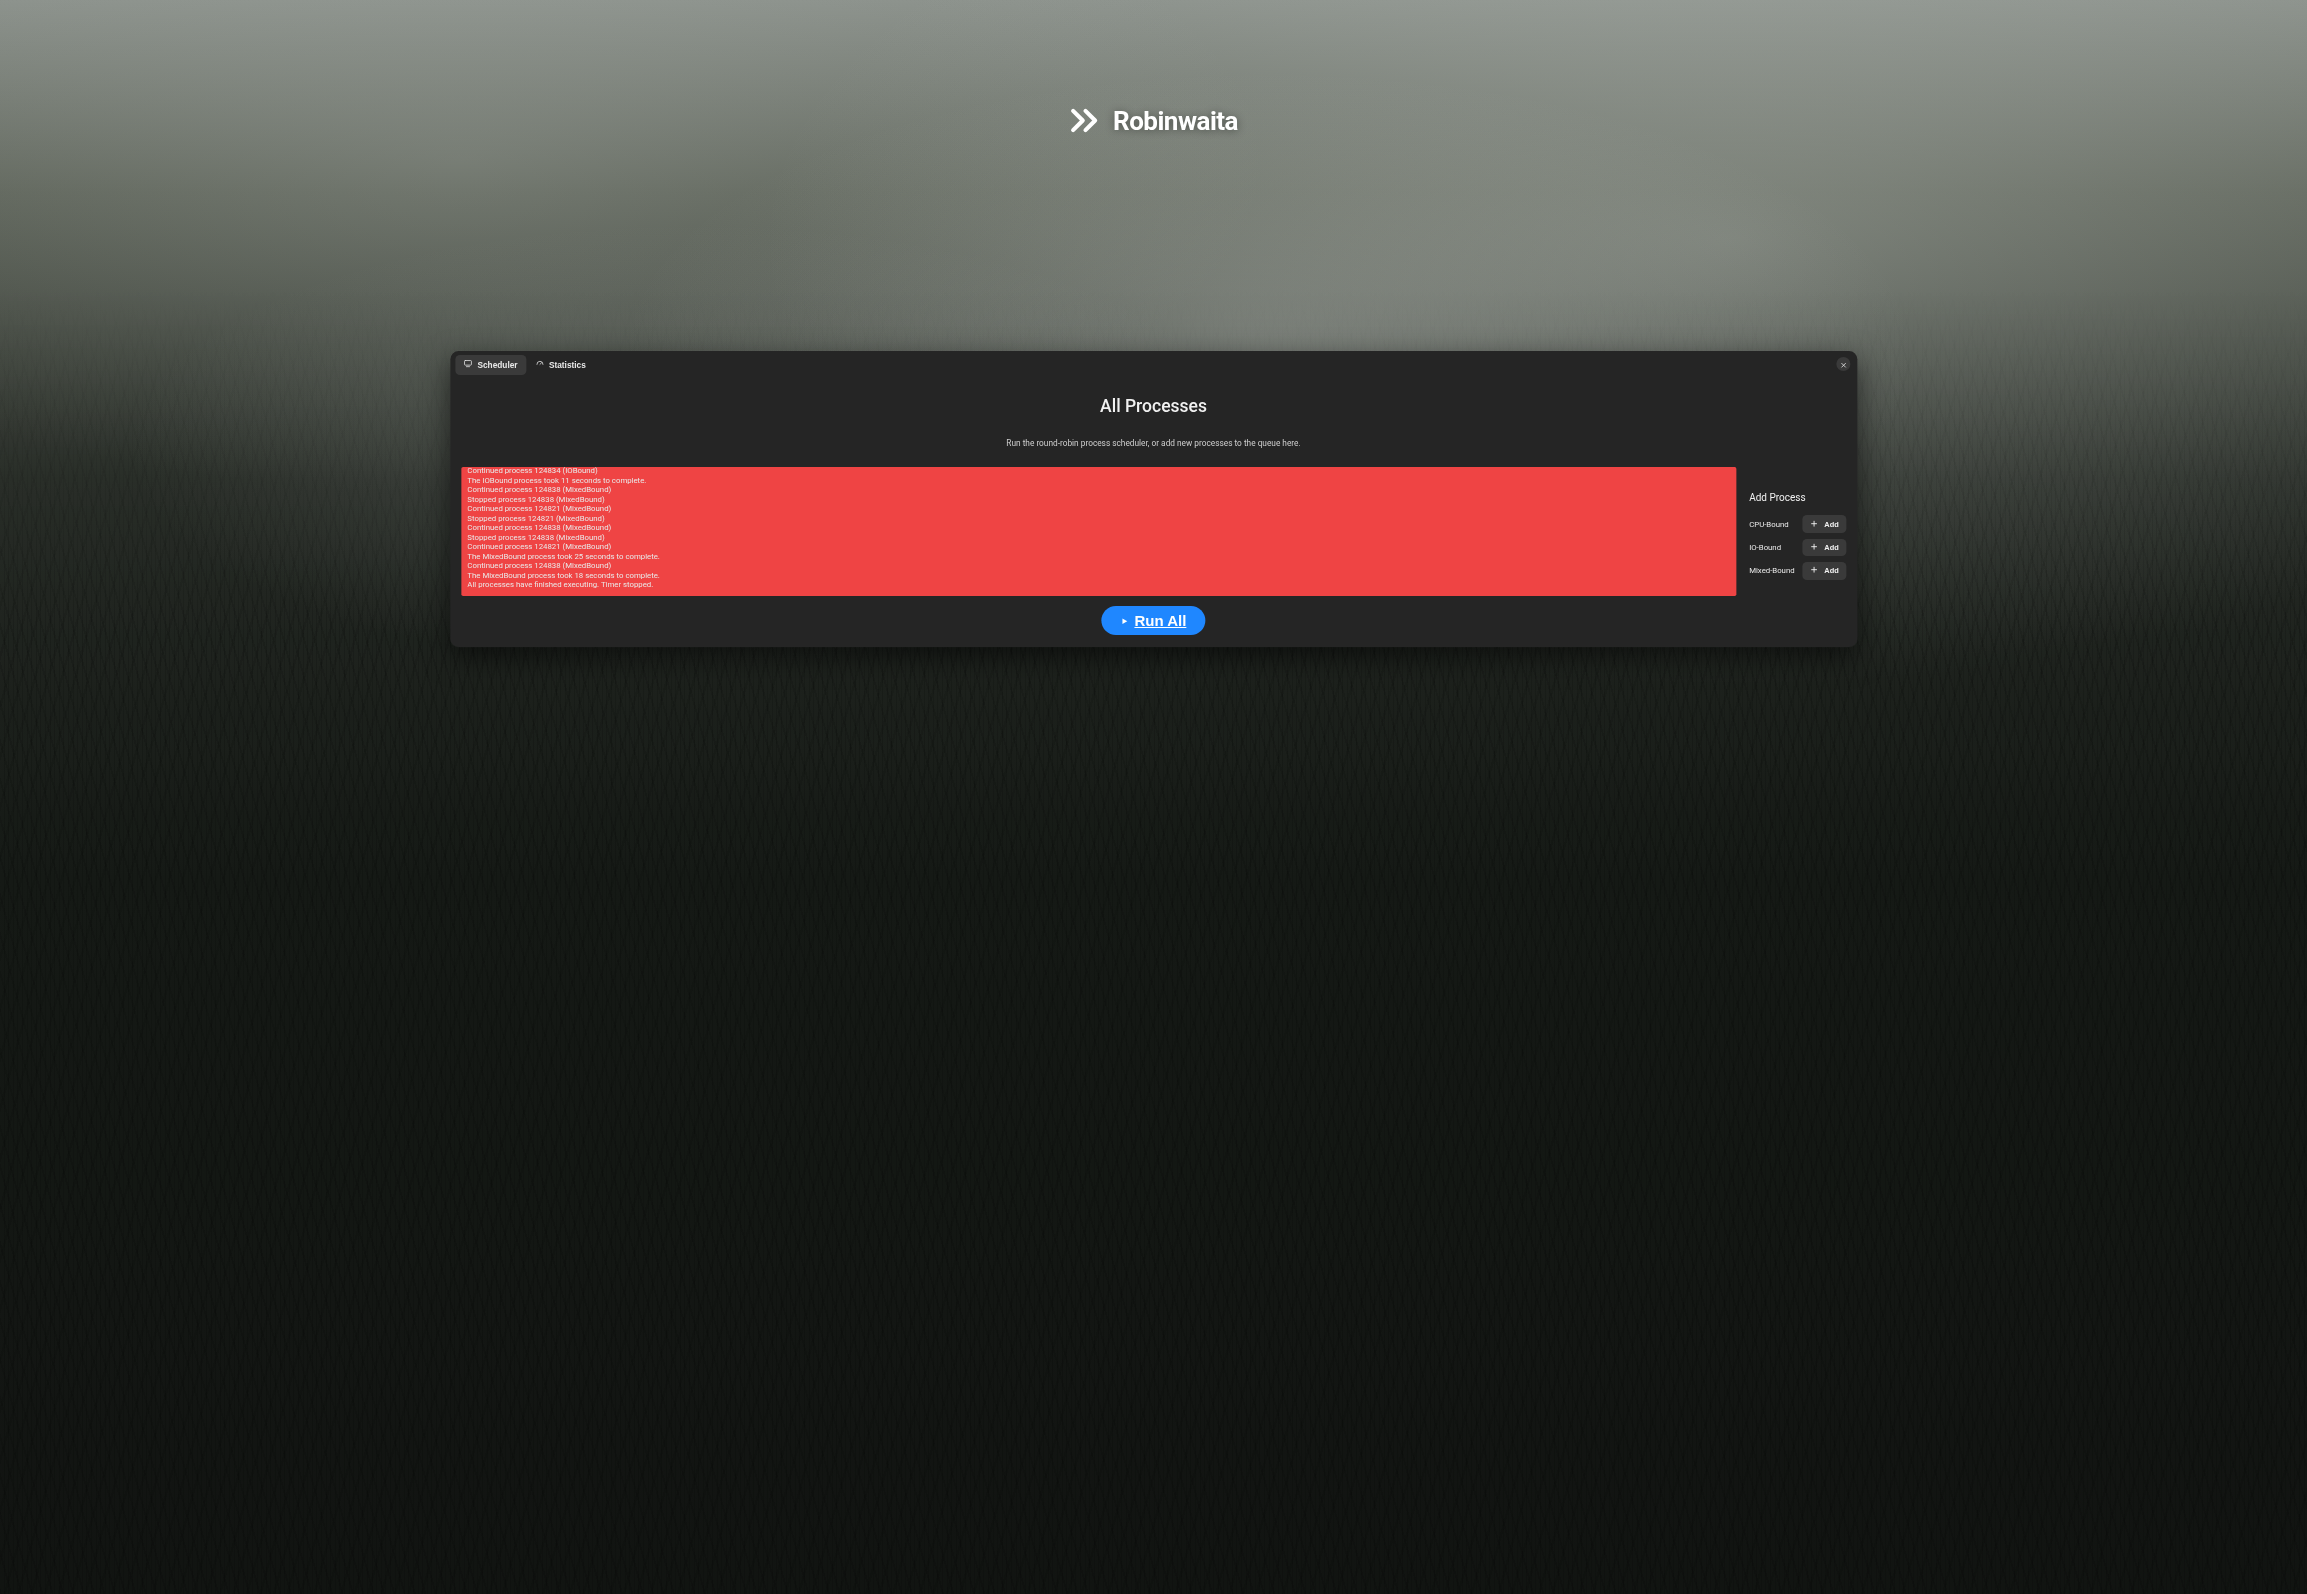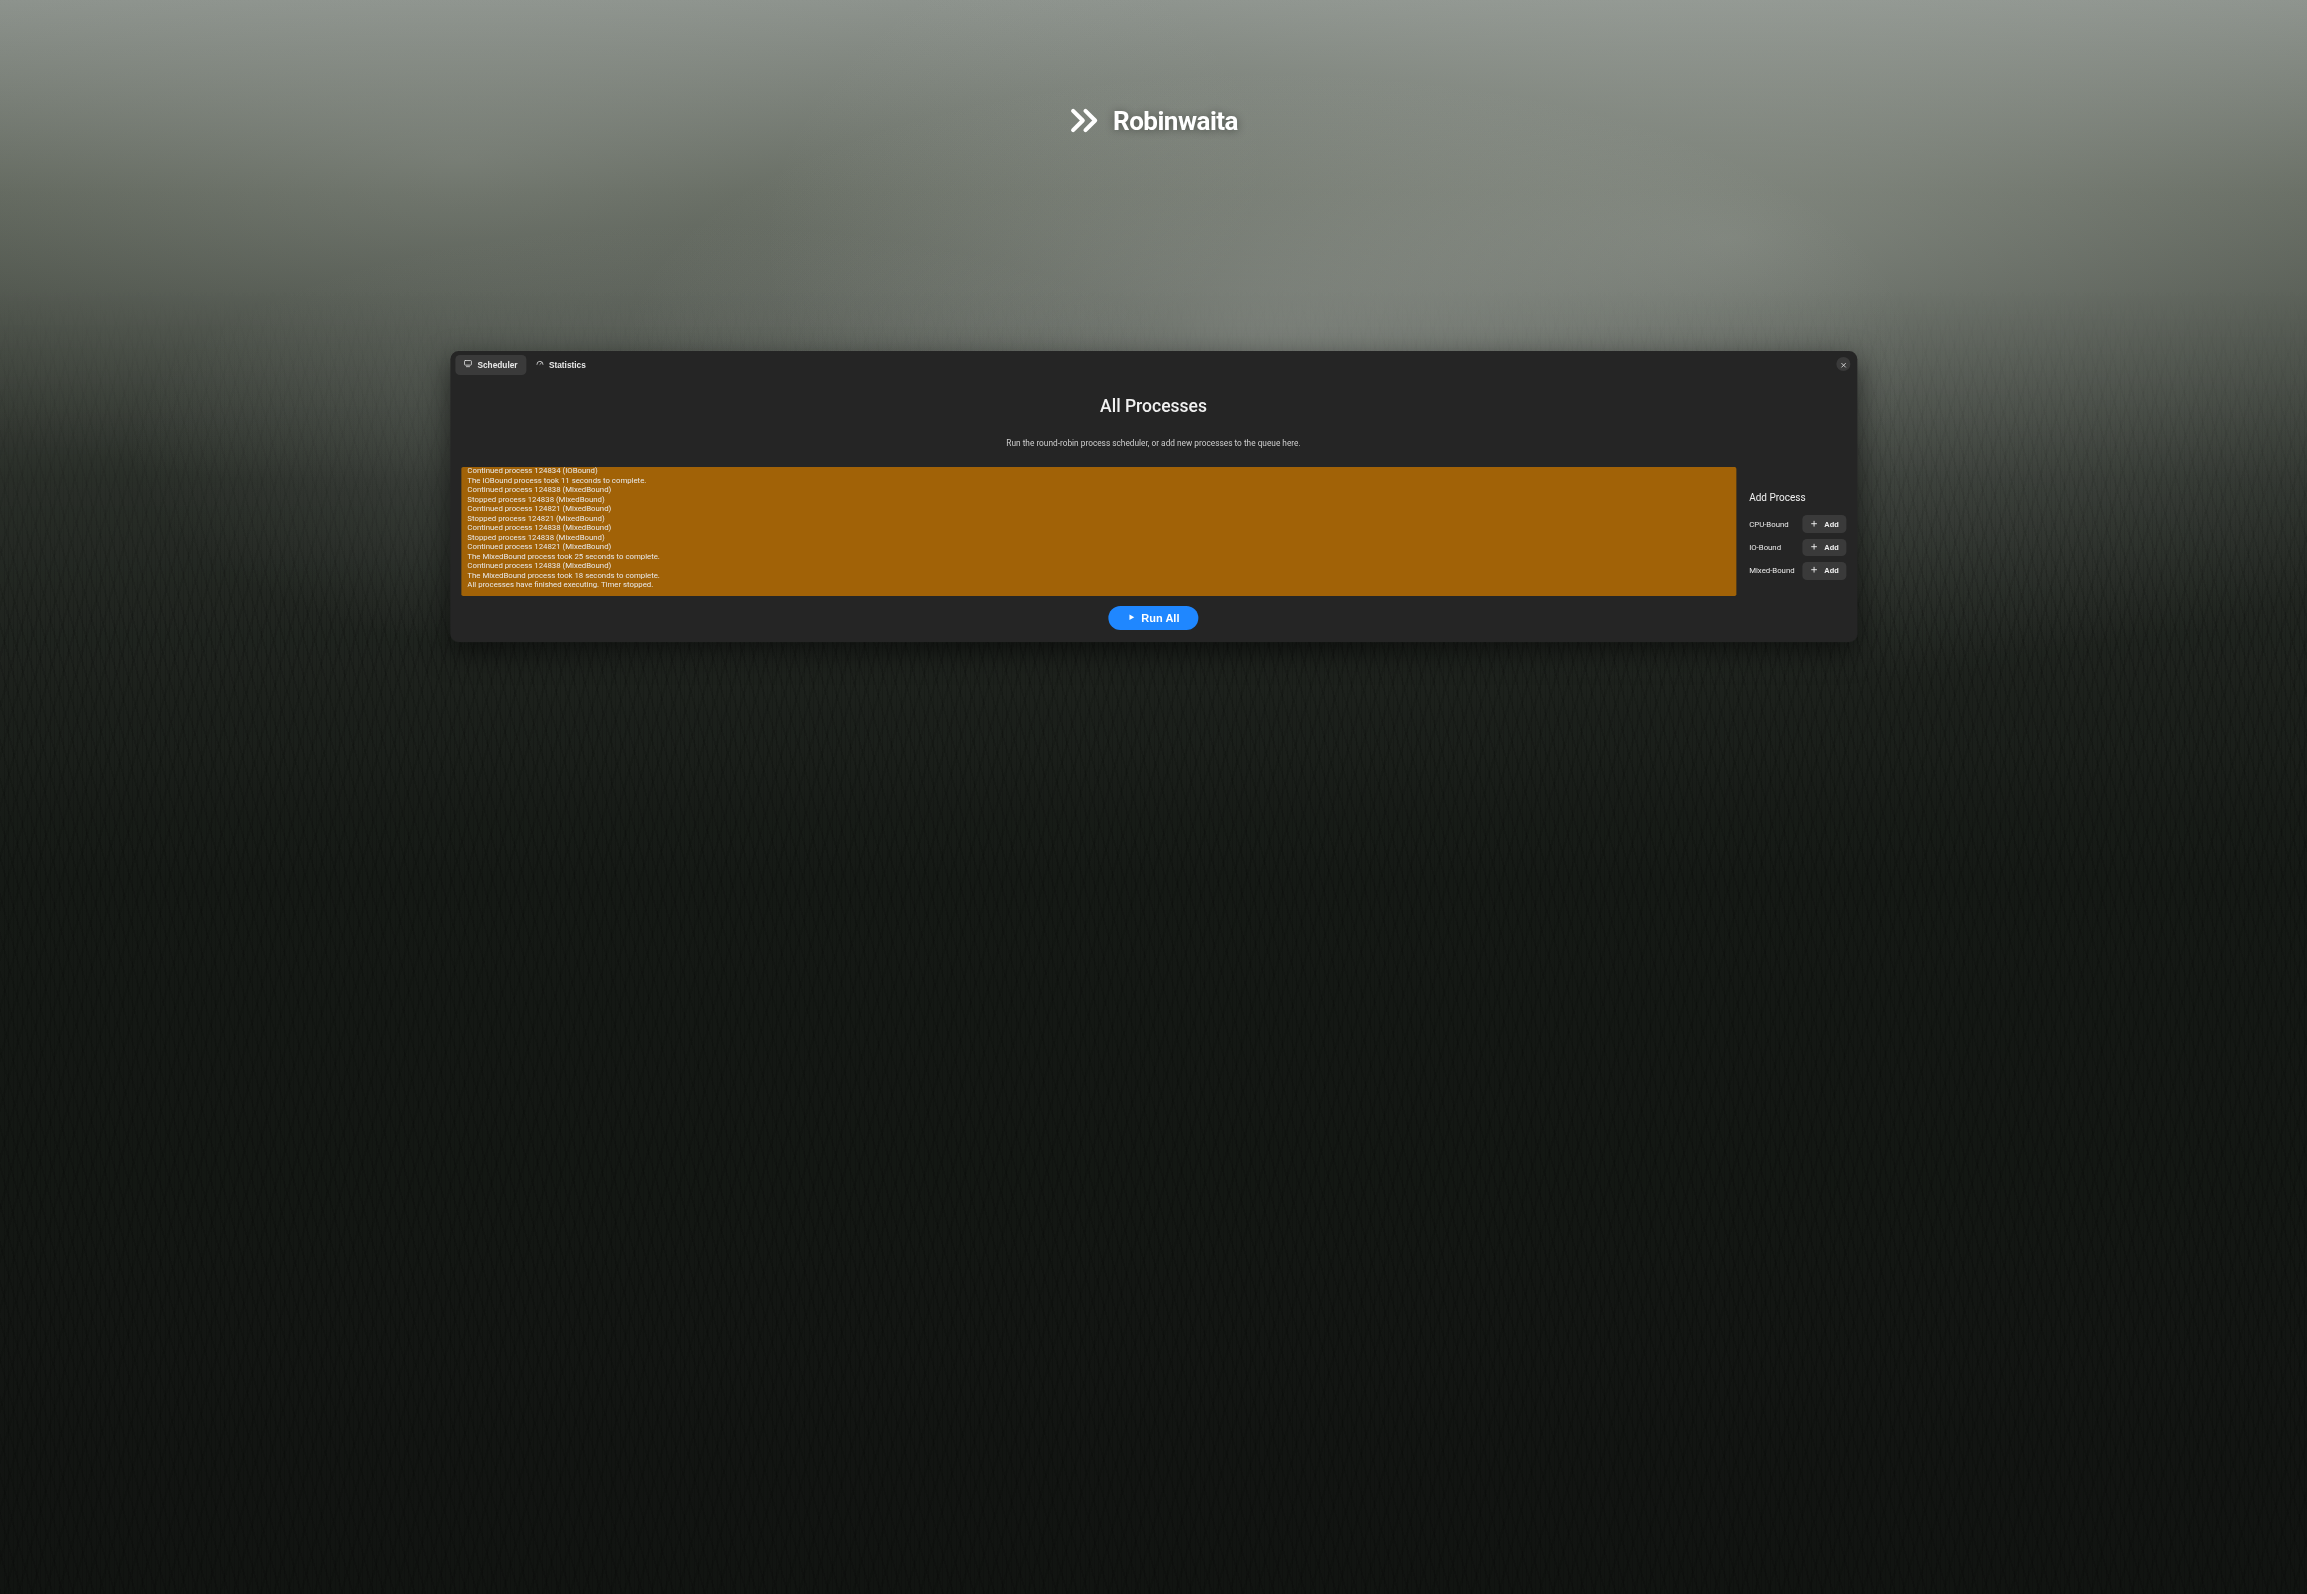--- a/index.html
+++ b/index.html
@@ -116,21 +116,21 @@
 
   .content {
     display: flex;
     gap: 13px;
     padding: 19.4px 11px 0 11px;
     align-items: stretch;
   }
 
   .log-panel {
     flex: 1 1 auto;
-    background: #a16207;
+    background: #ef4444;
     border-radius: 1.8px;
     height: 129px;
     overflow: hidden;
     position: relative;
   }
   .log-inner {
     position: absolute;
     left: 6.5px; right: 6.5px; bottom: 6.5px;
     display: flex; flex-direction: column;
   }
@@ -175,23 +175,24 @@
     display: flex; justify-content: center;
     margin-top: 9.2px;
   }
   .run-btn {
     display: flex; align-items: flex-end; gap: 5.5px;
     background: #1f87ff;
     color: #fff;
     border: none;
     padding: 6px 19.4px;
     border-radius: 461px;
-    font-size: 11px;
+    font-size: 15px;
     font-weight: 600;
     cursor: pointer;
+    text-decoration: underline;
   }
   .run-btn svg { width: 8.3px; height: 8.3px; fill: #fff; }
 </style>
 </head>
 <body>
 
 <div class="bg"></div>
 <div class="tree-layer"></div>
 <div class="fog"></div>
 

